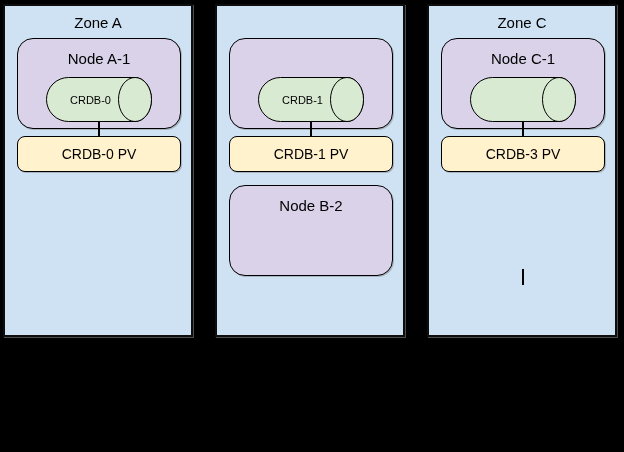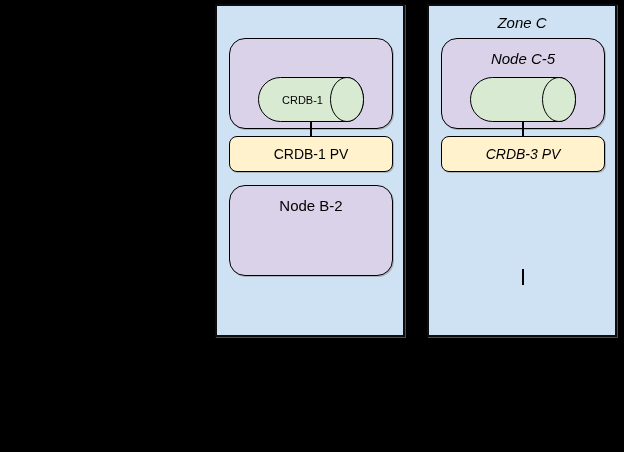--- a/index.html
+++ b/index.html
@@ -21,21 +21,21 @@
     top: 4px;
     width: 190px;
     height: 333px;
     box-sizing: border-box;
     background: #cfe2f3;
     border: 2px solid #0d0d0d;
     box-shadow: 1px 1px 0 rgba(140,140,140,0.55);
   }
   .zone-a { left: 3px; }
   .zone-b { left: 215px; }
-  .zone-c { left: 427px; font-style: italic; }
+  .zone-c { left: 427px; }
   .zone-label {
     position: absolute;
     top: 8px;
     left: 0;
     right: 0;
     text-align: center;
     font-size: 15px;
     line-height: 17px;
   }
   .node {
@@ -108,20 +108,38 @@
     box-shadow: 1px 1px 0 rgba(110,110,110,0.40);
   }
   .pv-row-1 { top: 130px; }
   .pv-row-2 { top: 278px; }
 </style>
 </head>
 <body>
 
 <div class="canvas">
 
+  <div class="zone zone-a">
+    <div class="zone-label">Zone A</div>
+
+    <div class="node node-row-1">
+      <div class="node-label">Node A-1</div>
+      <div class="cylinder">
+        <svg width="106" height="45" viewBox="0 0 106 45" aria-hidden="true">
+          <path class="cyl-fill" d="M 22.5 0.5 L 89 0.5 A 16.5 22 0 0 1 105.5 22.5 A 16.5 22 0 0 1 89 44.5 L 22.5 44.5 A 22 22 0 0 1 0.5 22.5 A 22 22 0 0 1 22.5 0.5 Z"></path>
+          <ellipse class="cyl-fill" cx="89" cy="22.5" rx="16.5" ry="22"></ellipse>
+        </svg>
+        <div class="cylinder-label">CRDB-0</div>
+      </div>
+    </div>
+    <div class="connector connector-row-1"></div>
+    <div class="pv pv-row-1">
+      <span>CRDB-0 PV</span>
+    </div>
+  </div>
 
   <div class="zone zone-b">
 
     <div class="node node-row-1">
       <div class="cylinder">
         <svg width="106" height="45" viewBox="0 0 106 45" aria-hidden="true">
           <path class="cyl-fill" d="M 22.5 0.5 L 89 0.5 A 16.5 22 0 0 1 105.5 22.5 A 16.5 22 0 0 1 89 44.5 L 22.5 44.5 A 22 22 0 0 1 0.5 22.5 A 22 22 0 0 1 22.5 0.5 Z"></path>
           <ellipse class="cyl-fill" cx="89" cy="22.5" rx="16.5" ry="22"></ellipse>
         </svg>
         <div class="cylinder-label">CRDB-1</div>
@@ -134,21 +152,21 @@
 
     <div class="node node-row-2">
       <div class="node-label">Node B-2</div>
     </div>
   </div>
 
   <div class="zone zone-c">
     <div class="zone-label">Zone C</div>
 
     <div class="node node-row-1">
-      <div class="node-label">Node C-5</div>
+      <div class="node-label">Node C-1</div>
       <div class="cylinder">
         <svg width="106" height="45" viewBox="0 0 106 45" aria-hidden="true">
           <path class="cyl-fill" d="M 22.5 0.5 L 89 0.5 A 16.5 22 0 0 1 105.5 22.5 A 16.5 22 0 0 1 89 44.5 L 22.5 44.5 A 22 22 0 0 1 0.5 22.5 A 22 22 0 0 1 22.5 0.5 Z"></path>
           <ellipse class="cyl-fill" cx="89" cy="22.5" rx="16.5" ry="22"></ellipse>
         </svg>
       </div>
     </div>
     <div class="connector connector-row-1"></div>
     <div class="pv pv-row-1">
       <span>CRDB-3 PV</span>

